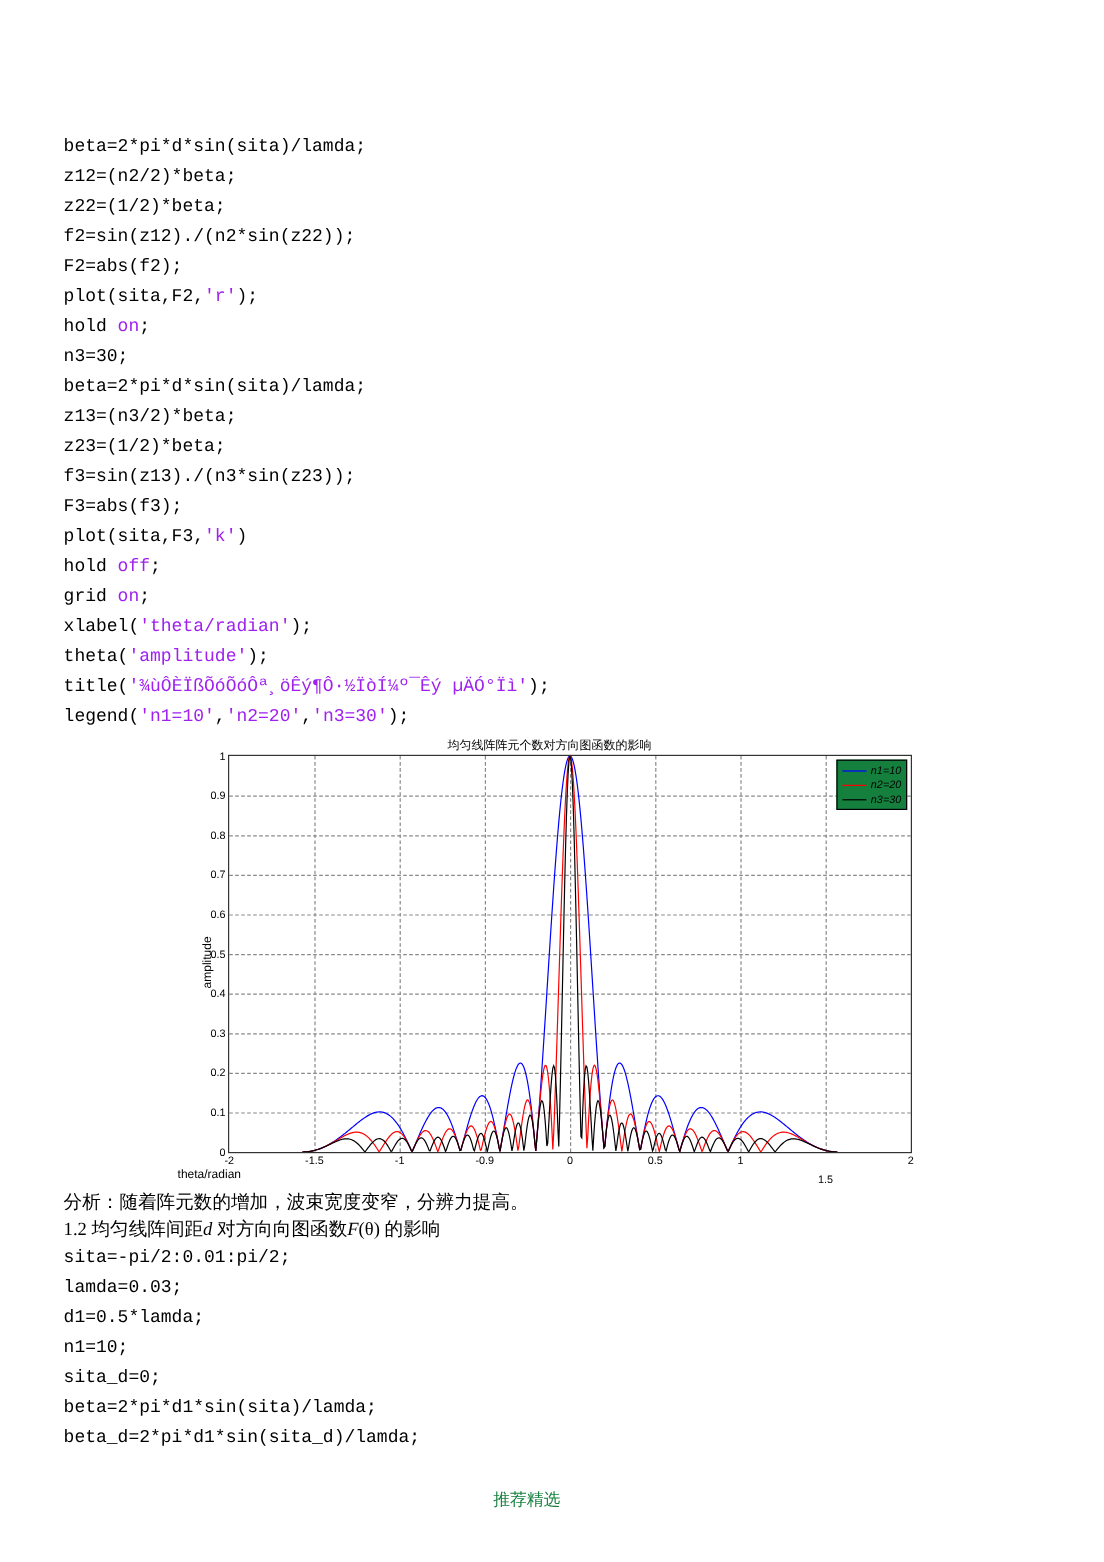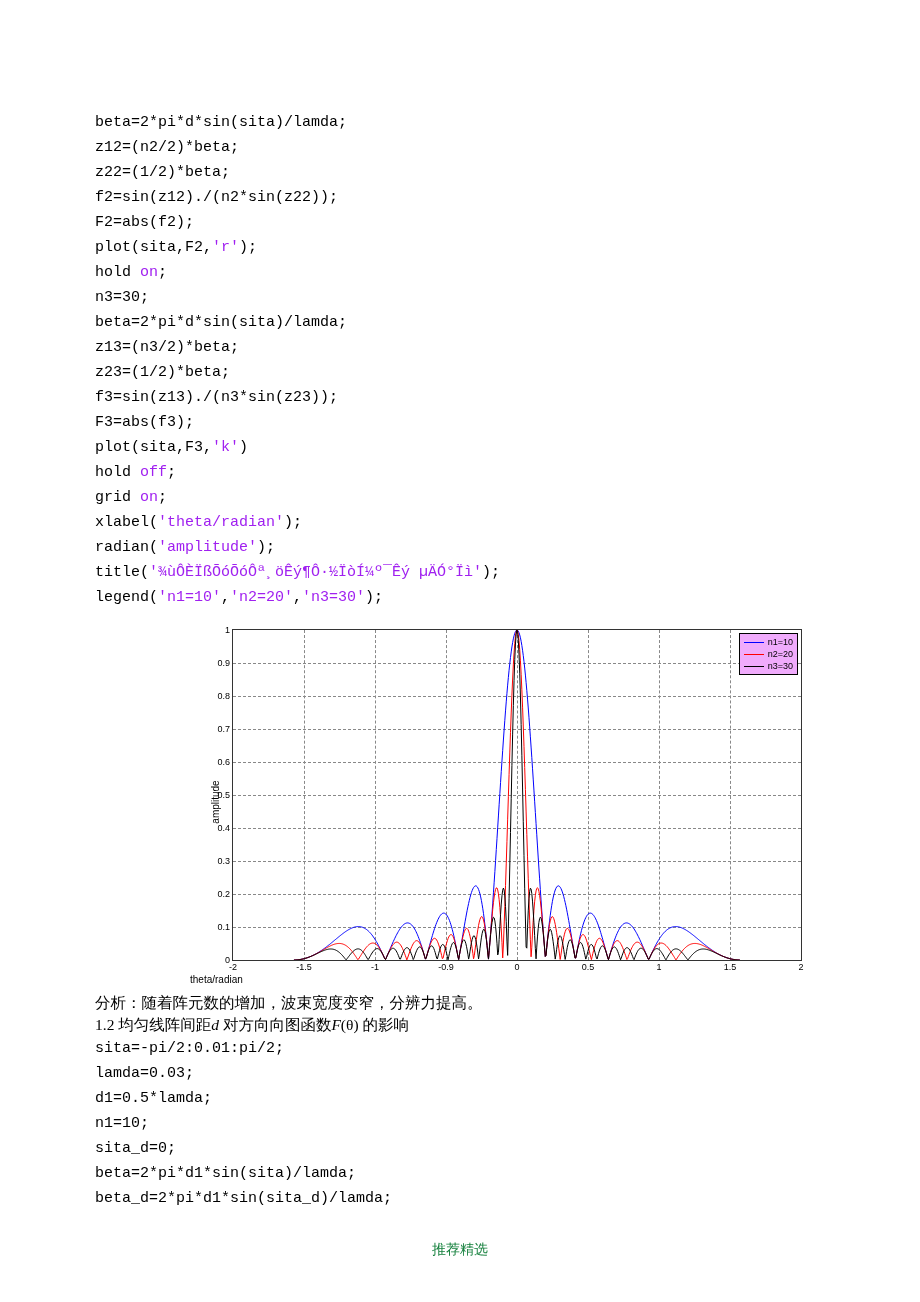--- a/index.html
+++ b/index.html
@@ -3,21 +3,21 @@
 <meta charset="utf-8">
 <style>
   body {
     margin: 0;
     background: #fff;
     font-family: "SimSun", "Songti SC", serif;
     color: #000;
     width: 920px;
   }
   .page {
-    padding: 110px 95px 40px 95px;
+    padding: 110px 95px 40px 53px;
   }
   .code-line {
     font-family: "SimSun", "Courier New", monospace;
     font-size: 15px;
     line-height: 25px;
     white-space: pre;
   }
   .str { color: #a020f0; }
   .chart-box {
     margin: 4px 0 0 95px;
@@ -45,25 +45,26 @@
   }
   .plot-area svg {
     position: absolute;
     top: 0; left: 0;
     width: 100%; height: 100%;
   }
   .legend {
     position: absolute;
     top: 3px;
     right: 3px;
-    background: #f0abfc;
+    background: #15803d;
     border: 1px solid #000;
     font-size: 9px;
     padding: 2px 4px;
     font-family: sans-serif;
+    font-style: italic;
   }
   .legend-row {
     display: flex;
     align-items: center;
     height: 12px;
   }
   .legend-line {
     width: 20px;
     height: 0;
     border-top: 1px solid;
@@ -147,26 +148,27 @@
       <div class="code-line"><span>n3=30;</span></div>
       <div class="code-line"><span>beta=2*pi*d*sin(sita)/lamda;</span></div>
       <div class="code-line"><span>z13=(n3/2)*beta;</span></div>
       <div class="code-line"><span>z23=(1/2)*beta;</span></div>
       <div class="code-line"><span>f3=sin(z13)./(n3*sin(z23));</span></div>
       <div class="code-line"><span>F3=abs(f3);</span></div>
       <div class="code-line"><span>plot(sita,F3,</span><span class="str">'k'</span><span>)</span></div>
       <div class="code-line"><span>hold </span><span class="str">off</span><span>;</span></div>
       <div class="code-line"><span>grid </span><span class="str">on</span><span>;</span></div>
       <div class="code-line"><span>xlabel(</span><span class="str">'theta/radian'</span><span>);</span></div>
-      <div class="code-line"><span>radian(</span><span class="str">'amplitude'</span><span>);</span></div>
+      <div class="code-line"><span>theta(</span><span class="str">'amplitude'</span><span>);</span></div>
       <div class="code-line"><span>title(</span><span class="str">'¾ùÔÈÏßÕóÕóÔª¸öÊý¶Ô·½ÏòÍ¼º¯Êý µÄÓ°Ïì'</span><span>);</span></div>
       <div class="code-line"><span>legend(</span><span class="str">'n1=10'</span><span>,</span><span class="str">'n2=20'</span><span>,</span><span class="str">'n3=30'</span><span>);</span></div>
     </div>
 
   <div class="chart-box">
+    <div class="chart-title">均匀线阵阵元个数对方向图函数的影响</div>
     <div class="ylabel">amplitude</div>
     <div class="plot-area" id="plot-area">
       <div id="grid-container">
           <div class="grid-line grid-v" style="left: 12.5%;"></div>
           <div class="grid-line grid-v" style="left: 25%;"></div>
           <div class="grid-line grid-v" style="left: 37.5%;"></div>
           <div class="grid-line grid-v" style="left: 50%;"></div>
           <div class="grid-line grid-v" style="left: 62.5%;"></div>
           <div class="grid-line grid-v" style="left: 75%;"></div>
           <div class="grid-line grid-v" style="left: 87.5%;"></div>
@@ -200,21 +202,21 @@
           </div>
         </div>
       <div id="xticks-container">
           <div class="xtick" style="left: 0%;">-2</div>
           <div class="xtick" style="left: 12.5%;">-1.5</div>
           <div class="xtick" style="left: 25%;">-1</div>
           <div class="xtick" style="left: 37.5%;">-0.9</div>
           <div class="xtick" style="left: 50%;">0</div>
           <div class="xtick" style="left: 62.5%;">0.5</div>
           <div class="xtick" style="left: 75%;">1</div>
-          <div class="xtick" style="left: 87.5%;">1.5</div>
+          <div class="xtick" style="left: 87.5%; margin-top: 16px;">1.5</div>
           <div class="xtick" style="left: 100%;">2</div>
         </div>
       <div id="yticks-container">
           <div class="ytick" style="top: 100%;">0</div>
           <div class="ytick" style="top: 90%;">0.1</div>
           <div class="ytick" style="top: 80%;">0.2</div>
           <div class="ytick" style="top: 70%;">0.3</div>
           <div class="ytick" style="top: 60%; text-align: right;">0.4</div>
           <div class="ytick" style="top: 50%;">0.5</div>
           <div class="ytick" style="top: 40%;">0.6</div>

